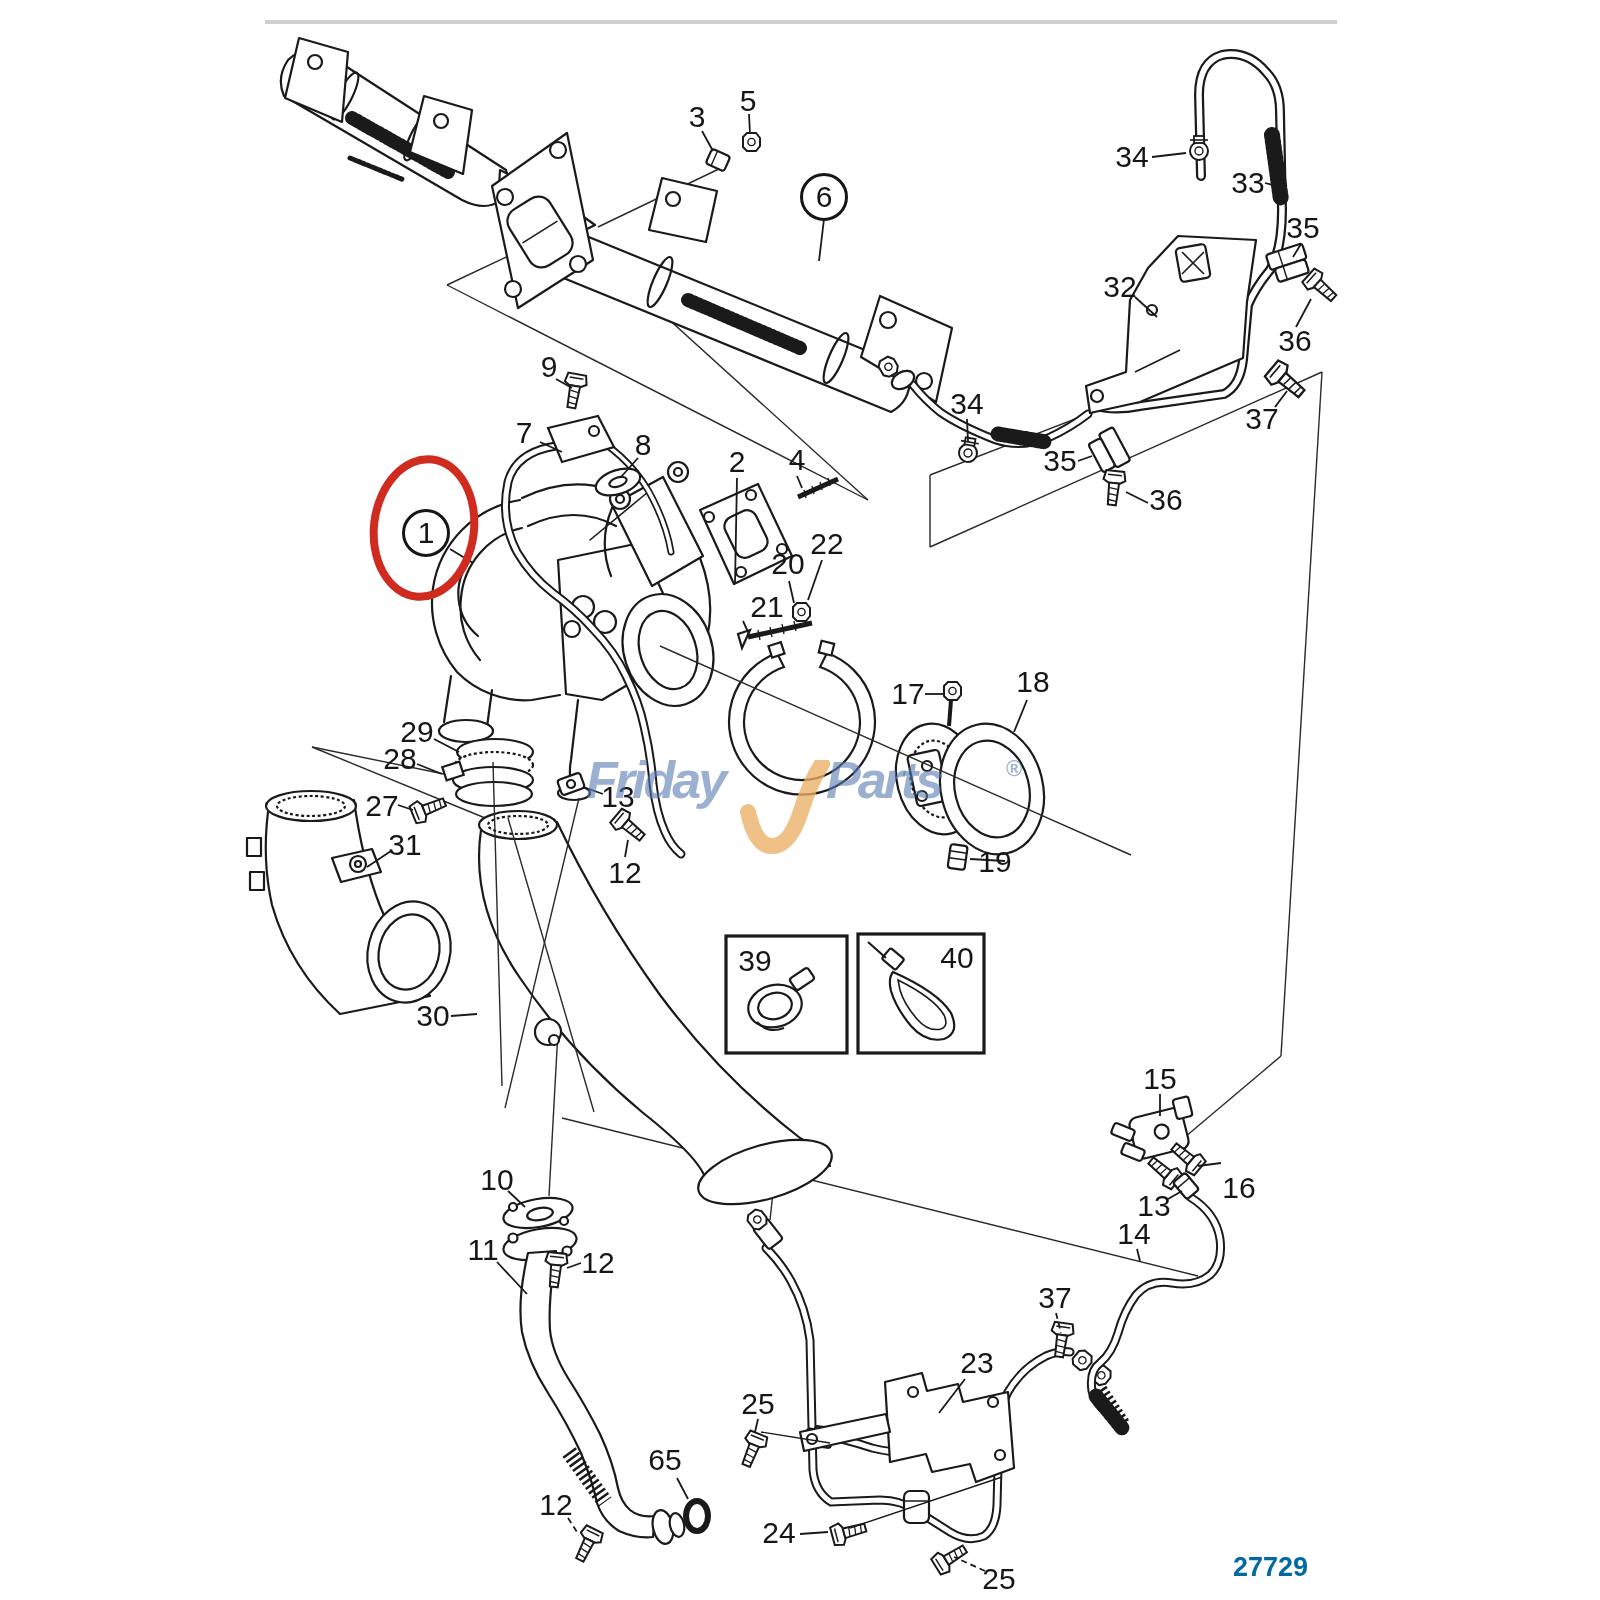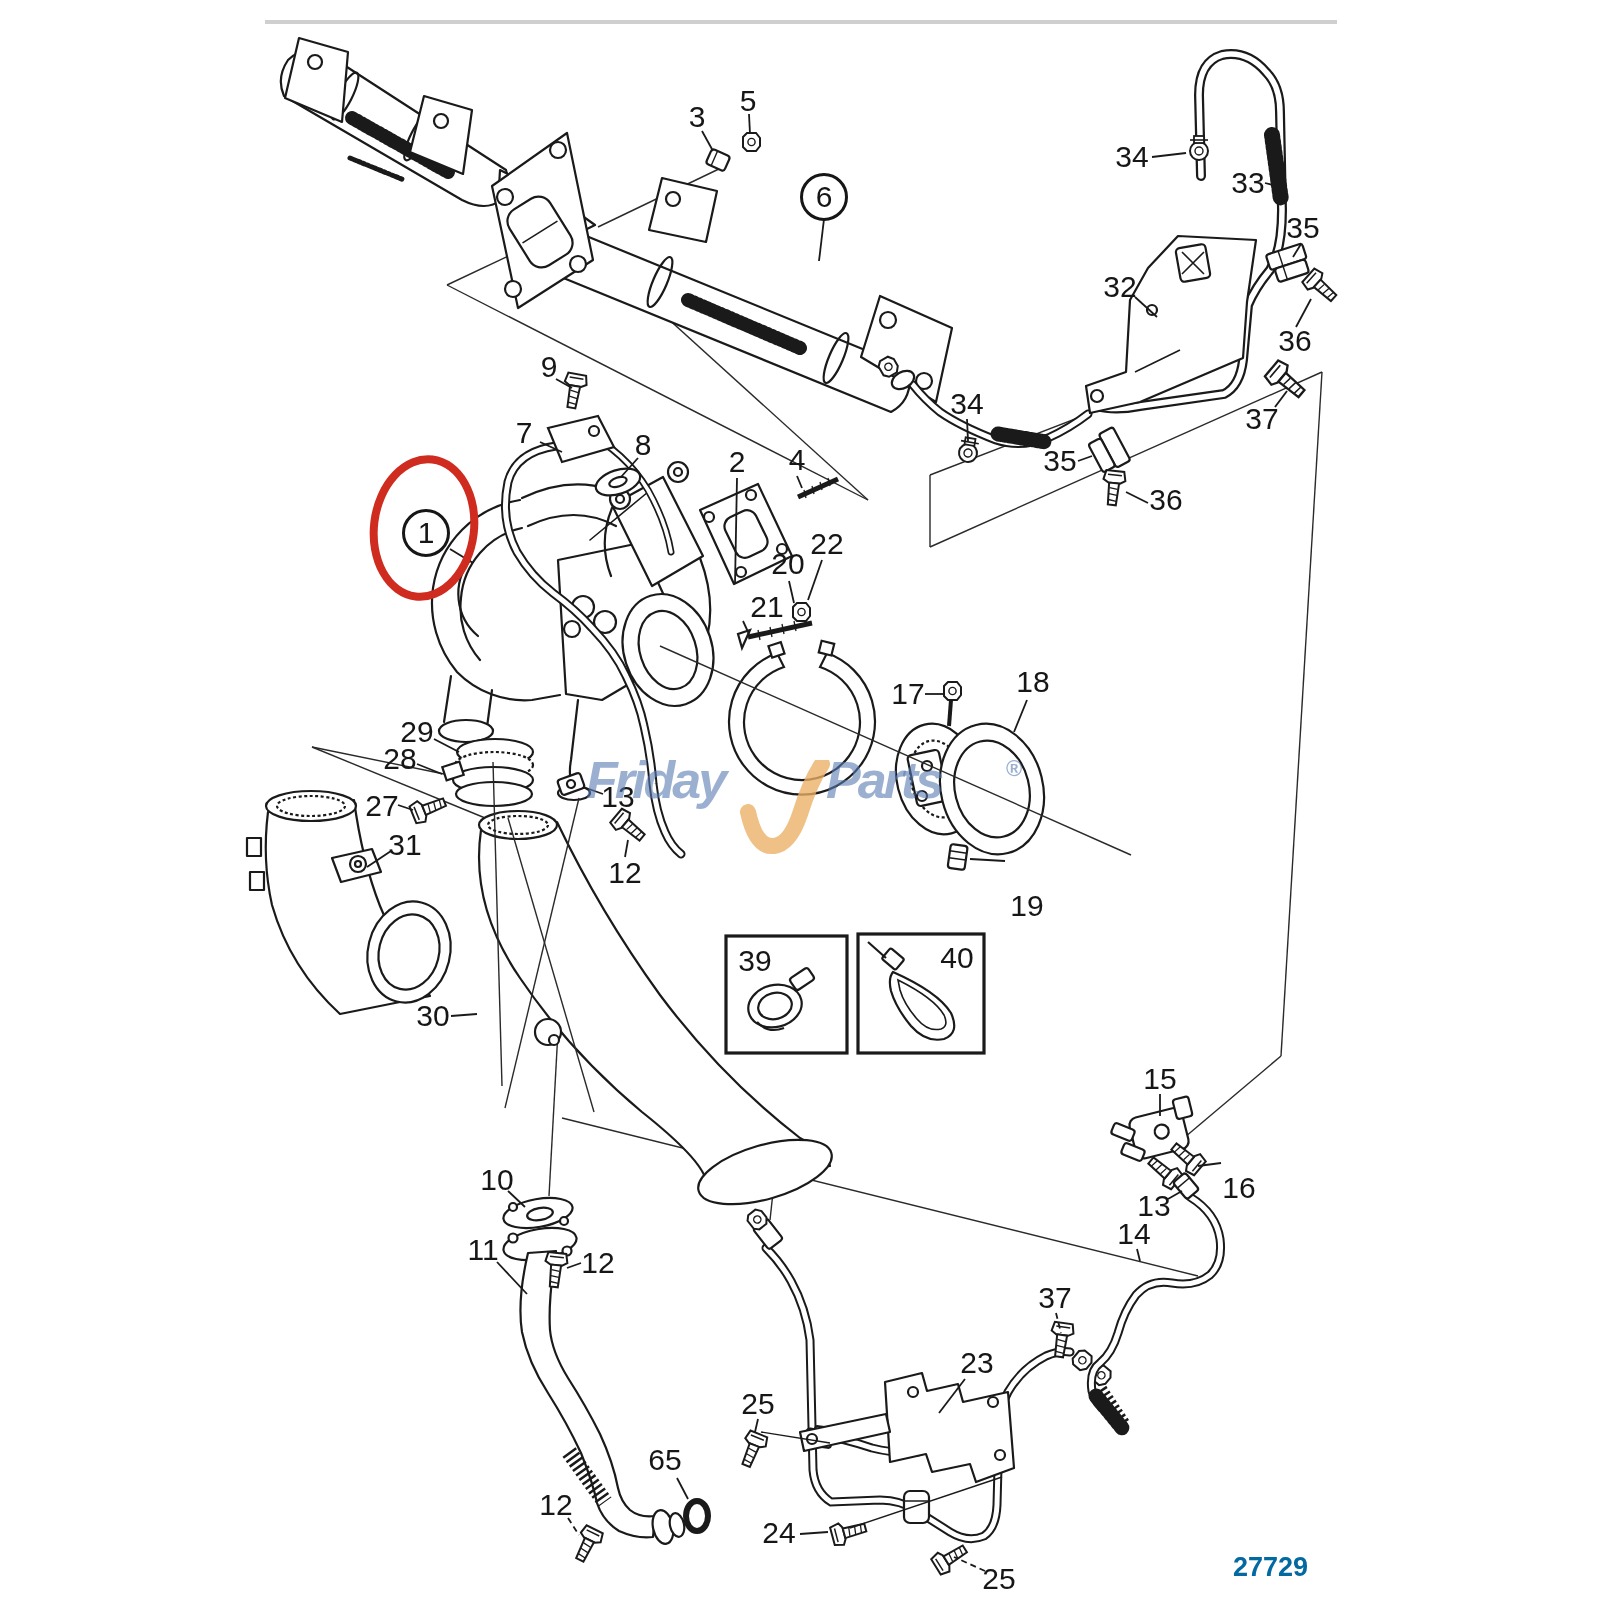--- a/index.html
+++ b/index.html
@@ -495,21 +495,21 @@
       <div class="callout" style="left: 598px; top: 1263px;">12</div>
       <div class="callout" style="left: 618px; top: 797px;">13</div>
       <div class="callout" style="left: 625px; top: 873px;">12</div>
       <div class="callout" style="left: 556px; top: 1505px;">12</div>
       <div class="callout" style="left: 1134px; top: 1234px;">14</div>
       <div class="callout" style="left: 1154px; top: 1206px;">13</div>
       <div class="callout" style="left: 1160px; top: 1079px;">15</div>
       <div class="callout" style="left: 1239px; top: 1164px; margin-top: 24px;">16</div>
       <div class="callout" style="left: 908px; top: 694px;">17</div>
       <div class="callout" style="left: 1033px; top: 682px;">18</div>
-      <div class="callout" style="left: 1027px; top: 862px; margin-top: 44px;">19</div>
+      <div class="callout" style="left: 995px; top: 862px;">19</div>
       <div class="callout" style="left: 788px; top: 564px;">20</div>
       <div class="callout" style="left: 735px; top: 607px; margin-left: 32px;">21</div>
       <div class="callout" style="left: 827px; top: 544px;">22</div>
       <div class="callout" style="left: 977px; top: 1363px;">23</div>
       <div class="callout" style="left: 779px; top: 1533px;">24</div>
       <div class="callout" style="left: 758px; top: 1404px;">25</div>
       <div class="callout" style="left: 999px; top: 1579px;">25</div>
       <div class="callout" style="left: 1055px; top: 1298px;">37</div>
       <div class="callout" style="left: 382px; top: 806px;">27</div>
       <div class="callout" style="left: 400px; top: 759px;">28</div>

